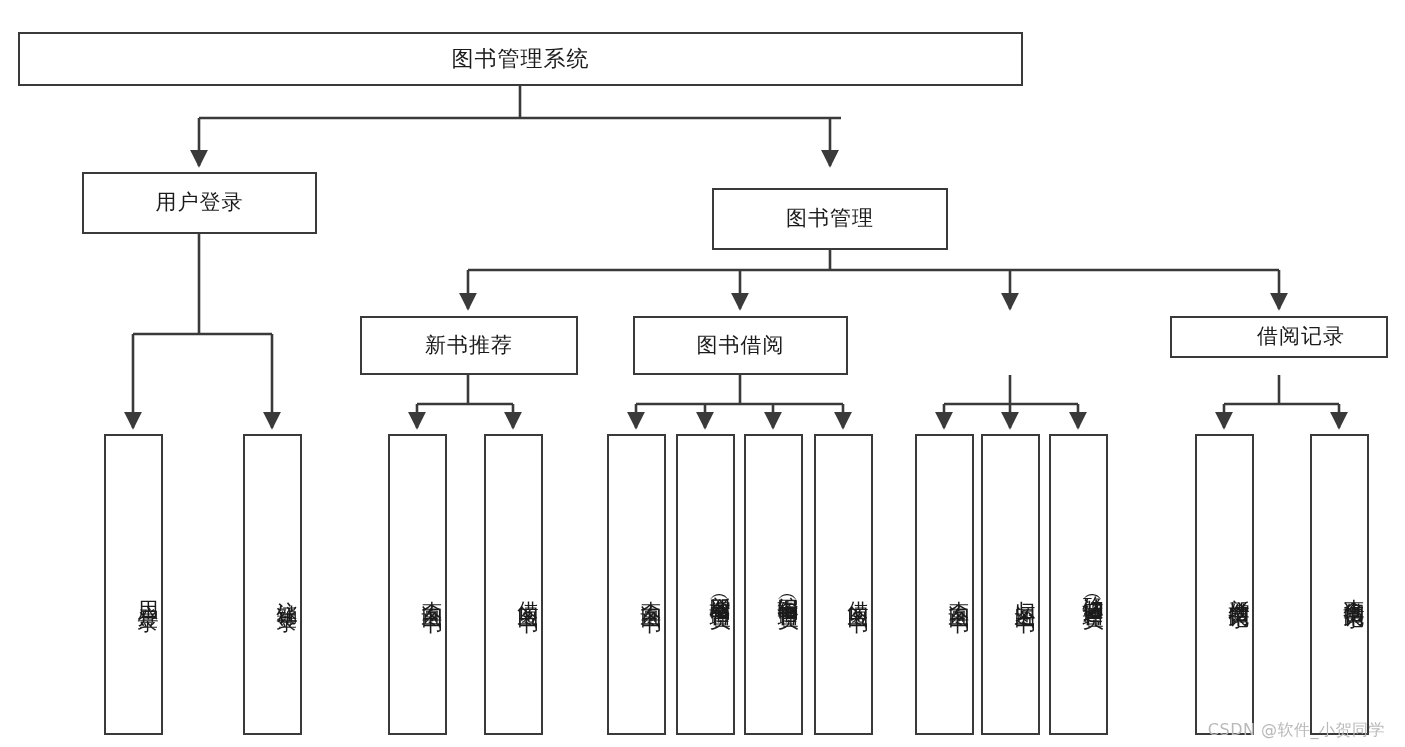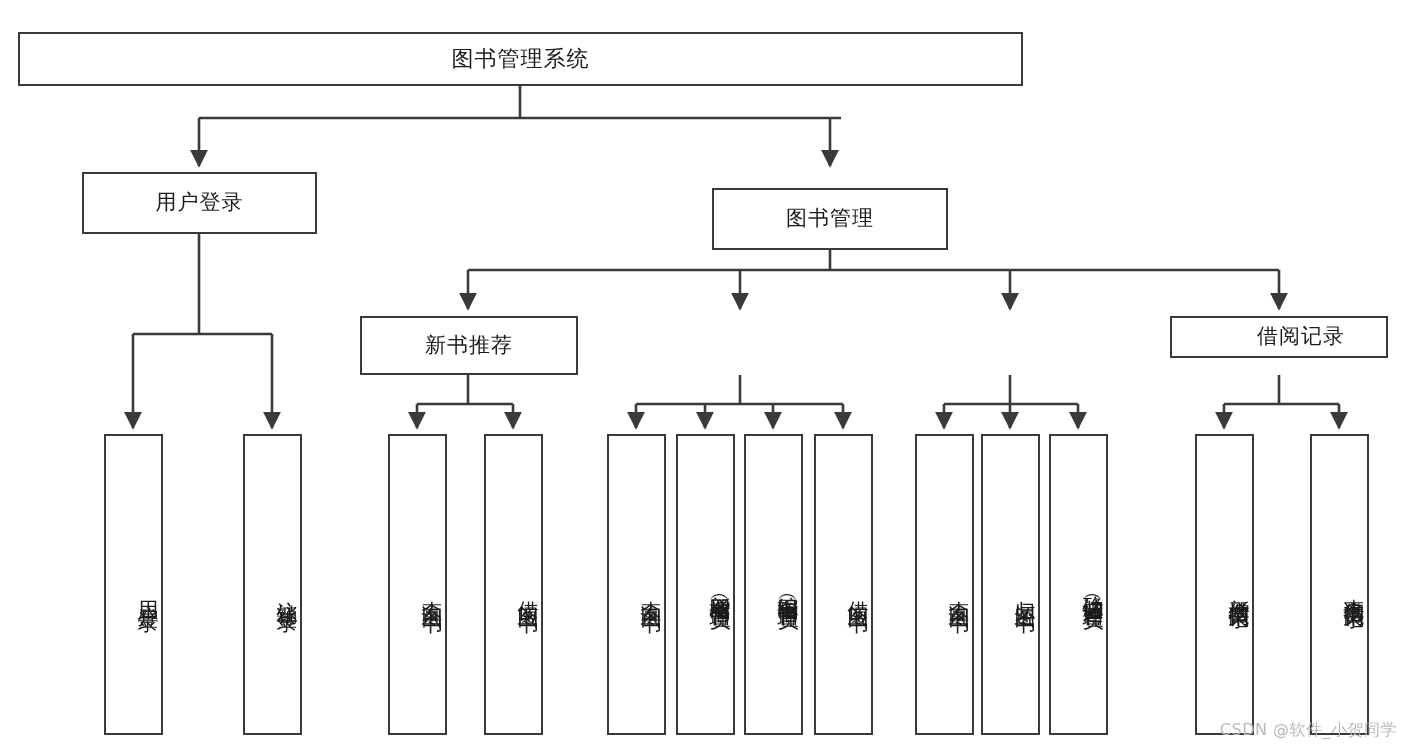--- a/index.html
+++ b/index.html
@@ -50,21 +50,21 @@
     font-size:21px;
     letter-spacing:4px;
     line-height:1.25;
   }
   .node.vertical.tall{
     padding-top:6px;
     letter-spacing:2px;
   }
   .watermark{
     position:absolute;
-    right:8px;
+    right:20px;
     bottom:6px;
     font-size:16px;
     color:#b9b9b9;
     letter-spacing:0.5px;
     white-space:nowrap;
     user-select:none;
   }
 </style>
 </head>
 <body>
@@ -120,20 +120,21 @@
       <path d="M 1339 404 L 1339 428" marker-end="url(#arrow)"></path>
     </g>
   </svg>
 
   <div class="node horizontal root" style="left:18px;top:12px;width:1005px;height:54px;">图书管理系统</div>
 
   <div class="node horizontal" style="left:82px;top:172px;width:235px;height:62px;">用户登录</div>
   <div class="node horizontal" style="left:712px;top:188px;width:236px;height:62px;">图书管理</div>
 
   <div class="node horizontal" style="left:360px;top:316px;width:218px;height:59px;">新书推荐</div>
+  <div class="node horizontal" style="left:633px;top:316px;width:215px;height:59px;">图书借阅</div>
   <div class="node horizontal" style="left:1170px;top:316px;width:218px;height:42px;padding-left:44px;">借阅记录</div>
 
   <div class="node vertical" style="left:104px;top:434px;width:59px;height:301px;">用户登录</div>
   <div class="node vertical" style="left:243px;top:434px;width:59px;height:301px;">注销登录</div>
 
   <div class="node vertical" style="left:388px;top:434px;width:59px;height:301px;">查询图书</div>
   <div class="node vertical" style="left:484px;top:434px;width:59px;height:301px;">借阅图书</div>
 
   <div class="node vertical" style="left:607px;top:434px;width:59px;height:301px;">查询图书</div>
   <div class="node vertical tall" style="left:676px;top:434px;width:59px;height:301px;">新增图书（管理员）</div>

